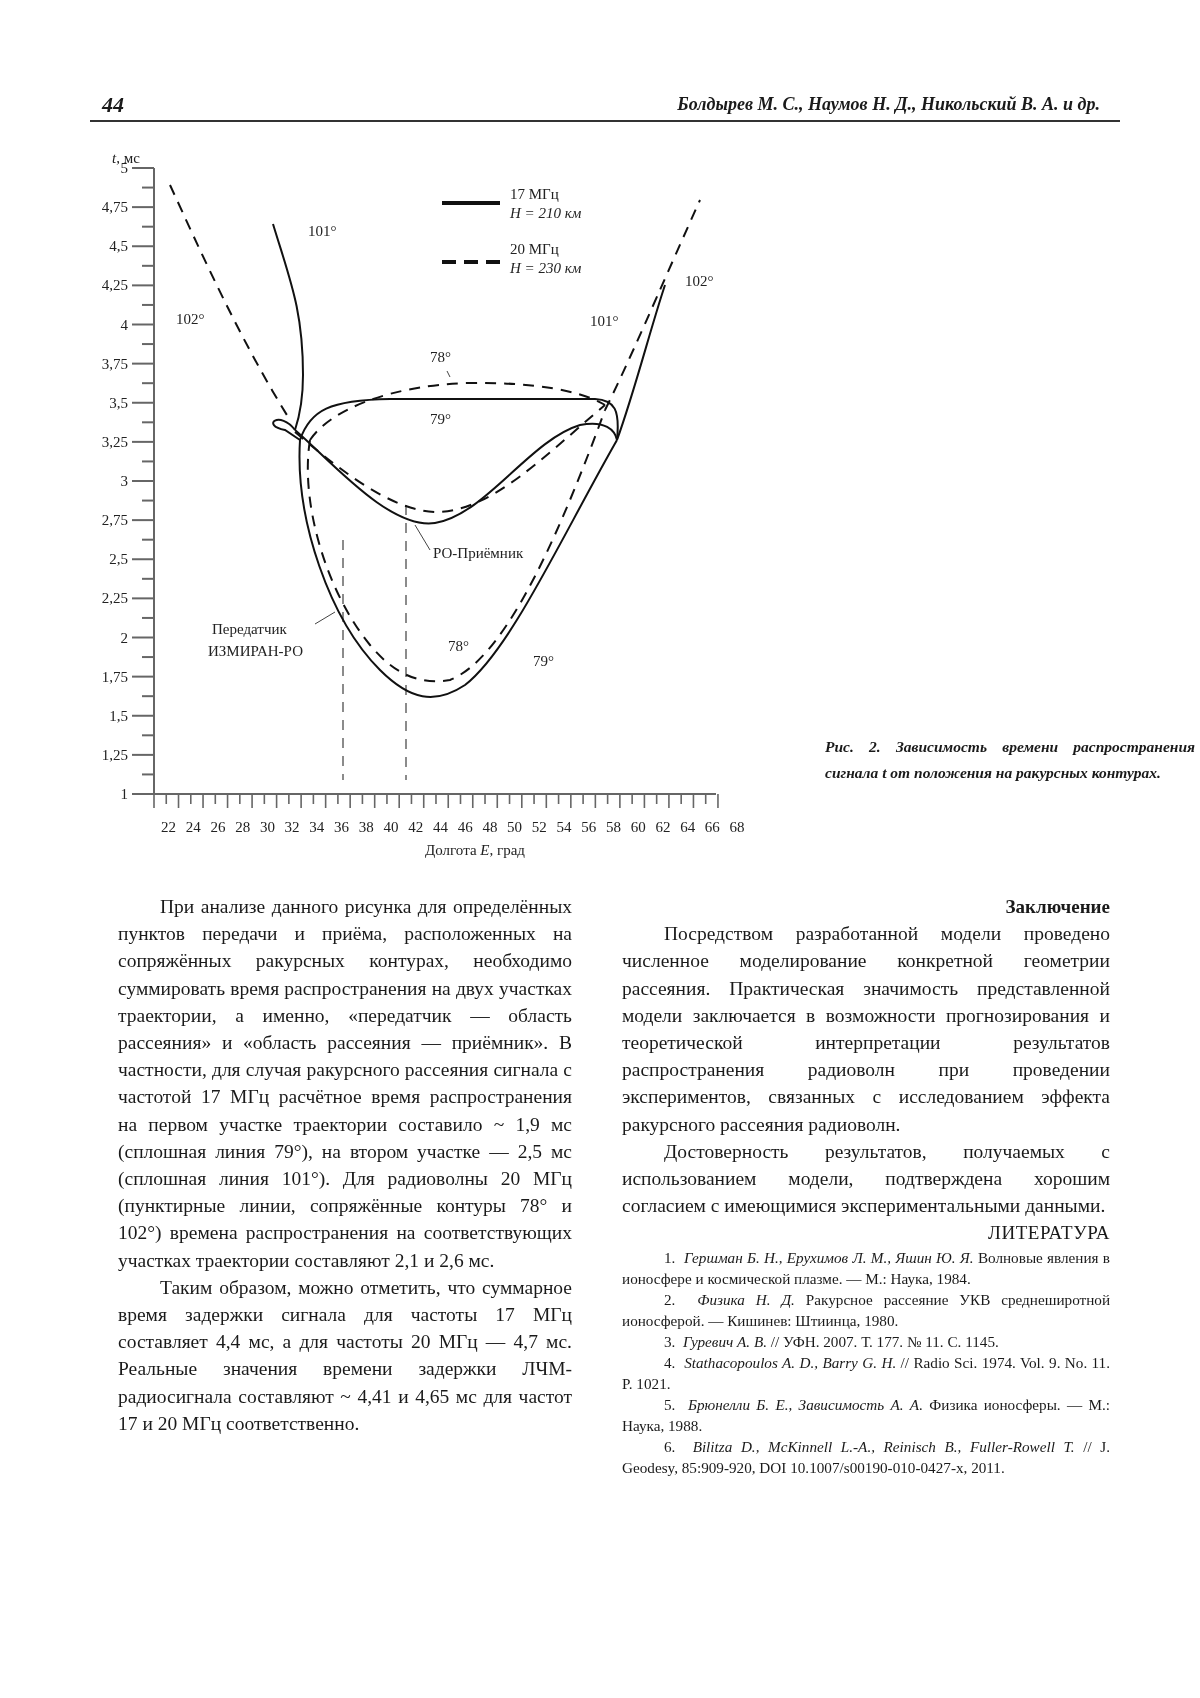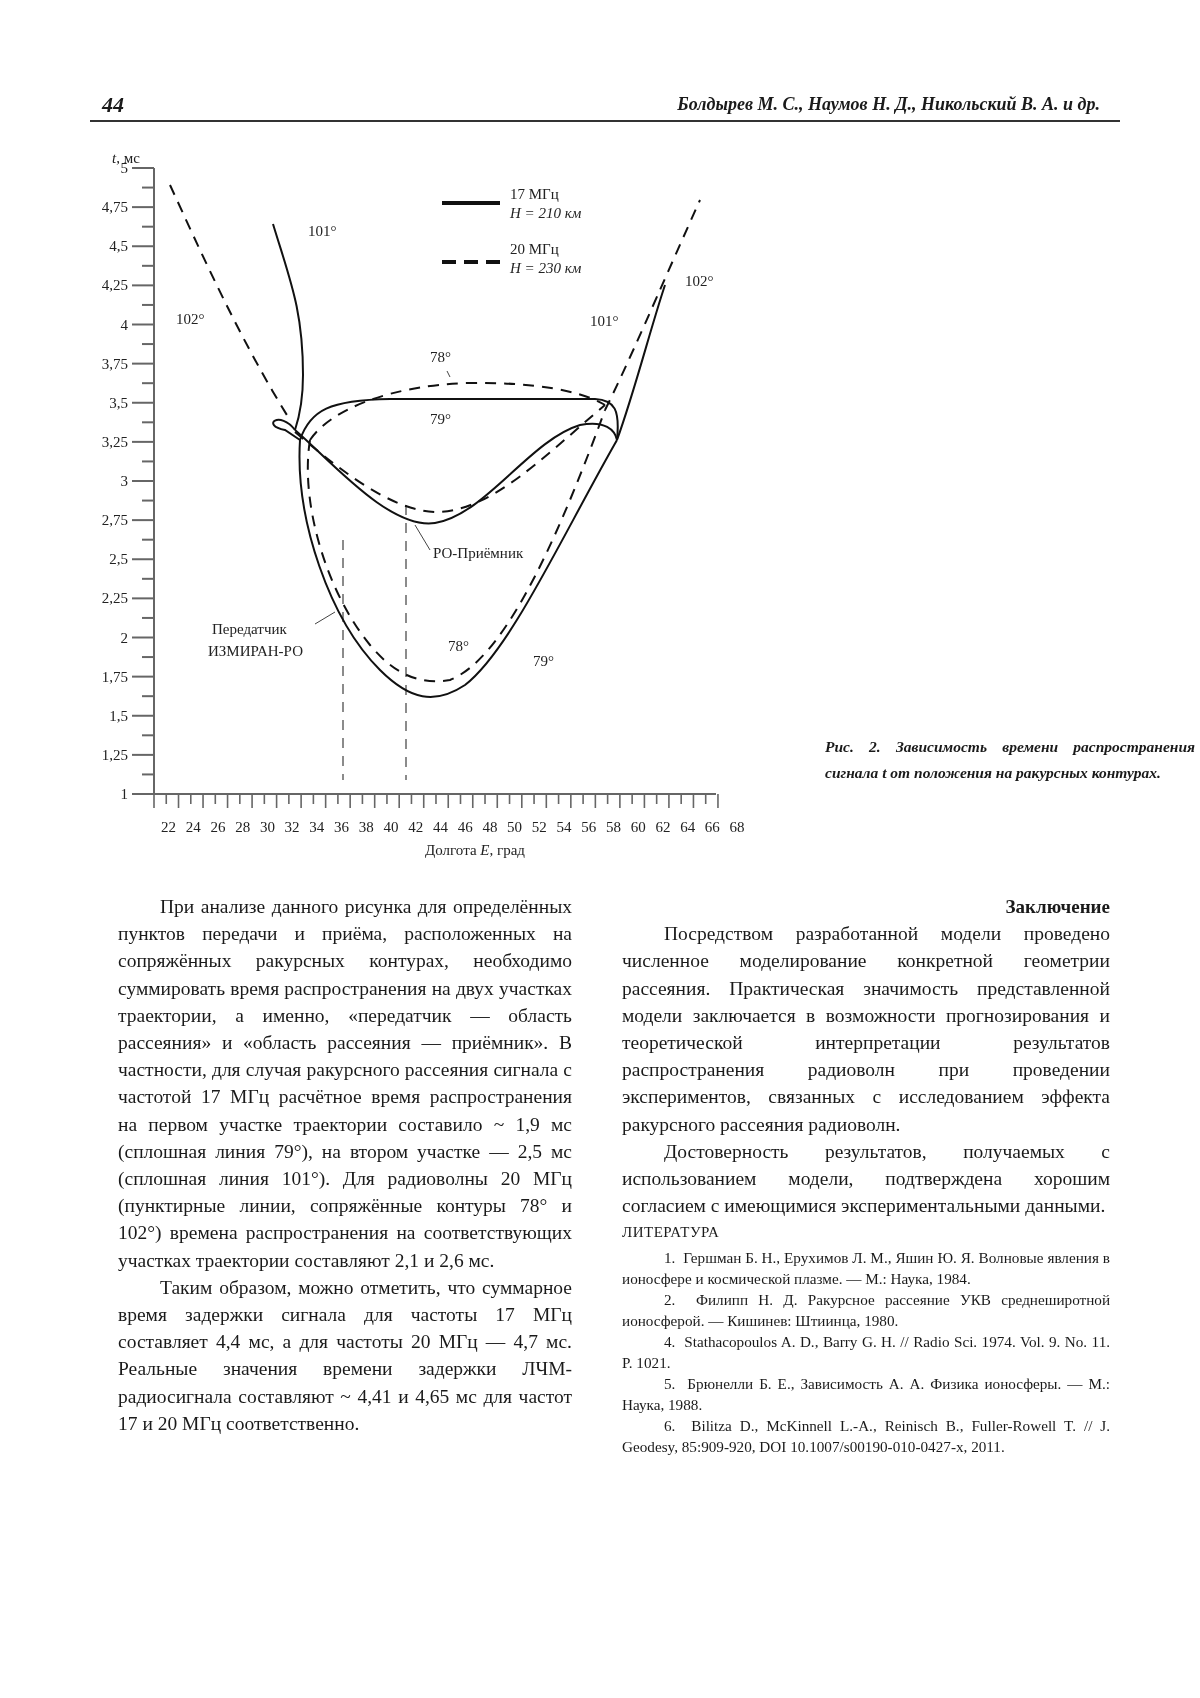--- a/index.html
+++ b/index.html
@@ -8,23 +8,23 @@
   .page-number { position: absolute; left: 12px; top: 4px; font-size: 22px; font-style: italic; font-weight: bold; }
   .running-head { position: absolute; right: 20px; top: 6px; font-size: 18px; font-style: italic; font-weight: bold; }
   .figure { position: absolute; left: 90px; top: 140px; width: 1030px; height: 720px; }
   .figure svg { position: absolute; left: 0; top: 0; }
   .caption { position: absolute; left: 735px; top: 594px; width: 370px; font-size: 15.5px; font-weight: bold; font-style: italic; line-height: 26px; text-align: justify; }
   .col { position: absolute; font-size: 19.5px; line-height: 27.2px; text-align: justify; }
   .col-left { left: 118px; top: 893px; width: 454px; }
   .col-right { left: 622px; top: 893px; width: 488px; }
   .col p { margin: 0; text-indent: 42px; }
   .section-title { text-align: right; font-weight: bold; font-size: 19px; margin: 0 0 10px 0; text-indent: 0 !important; }
-  .refs-title { text-align: left; font-size: 15px; margin: 40px 0 14px 0; text-indent: 0 !important; letter-spacing: 0.5px; }
+  .refs-title { text-align: right; font-size: 19px; margin: 40px 0 14px 0; text-indent: 0 !important; letter-spacing: 0.5px; }
   .ref { font-size: 15.2px; line-height: 21px; text-indent: 42px; margin: 0; text-align: justify; }
-  .ref .au { }
+  .ref .au { font-style: italic; }
 </style>
 </head>
 <body>
 
 <div class="page-header">
   <span class="page-number">44</span>
   <span class="running-head">Болдырев М. С., Наумов Н. Д., Никольский В. А. и др.</span>
 </div>
 
 <div class="figure">
@@ -224,18 +224,19 @@
   <p>Таким образом, можно отметить, что суммарное время задержки сигнала для частоты 17 МГц составляет 4,4 мс, а для частоты 20 МГц — 4,7 мс. Реальные значения времени задержки ЛЧМ-радиосигнала составляют ~ 4,41 и 4,65 мс для частот 17 и 20 МГц соответственно.</p>
 </div>
 
 <div class="col col-right">
   <p class="section-title">Заключение</p>
   <p>Посредством разработанной модели проведено численное моделирование конкретной геометрии рассеяния. Практическая значимость представленной модели заключается в возможности прогнозирования и теоретической интерпретации результатов распространения радиоволн при проведении экспериментов, связанных с исследованием эффекта ракурсного рассеяния радиоволн.</p>
   <p>Достоверность результатов, получаемых с использованием модели, подтверждена хорошим согласием с имеющимися экспериментальными данными.</p>
   <p class="refs-title">ЛИТЕРАТУРА</p>
   <div>
     <p class="ref"><span>1.</span>&nbsp; <span class="au">Гершман Б. Н., Ерухимов Л. М., Яшин Ю. Я.</span> <span>Волновые явления в ионосфере и космической плазме. — М.: Наука, 1984.</span></p>
-    <p class="ref"><span>2.</span>&nbsp; <span class="au">Филипп Н. Д.</span> <span>Ракурсное рассеяние УКВ среднеширотной ионосферой. — Кишинев: Штиинца, 1980.</span></p>
+    <p class="ref"><span>2.</span>&nbsp; <span class="au">Физика Н. Д.</span> <span>Ракурсное рассеяние УКВ среднеширотной ионосферой. — Кишинев: Штиинца, 1980.</span></p>
+    <p class="ref"><span>3.</span>&nbsp; <span class="au">Гуревич А. В.</span> <span>// УФН. 2007. Т. 177. № 11. С. 1145.</span></p>
     <p class="ref"><span>4.</span>&nbsp; <span class="au">Stathacopoulos A. D., Barry G. H.</span> <span>// Radio Sci. 1974. Vol. 9. No. 11. P. 1021.</span></p>
     <p class="ref"><span>5.</span>&nbsp; <span class="au">Брюнелли Б. Е., Зависимость А. А.</span> <span>Физика ионосферы. — М.: Наука, 1988.</span></p>
     <p class="ref"><span>6.</span>&nbsp; <span class="au">Bilitza D., McKinnell L.-A., Reinisch B., Fuller-Rowell T.</span> <span>// J. Geodesy, 85:909-920, DOI 10.1007/s00190-010-0427-x, 2011.</span></p>
   </div>
 </div>
 
 </body></html>

